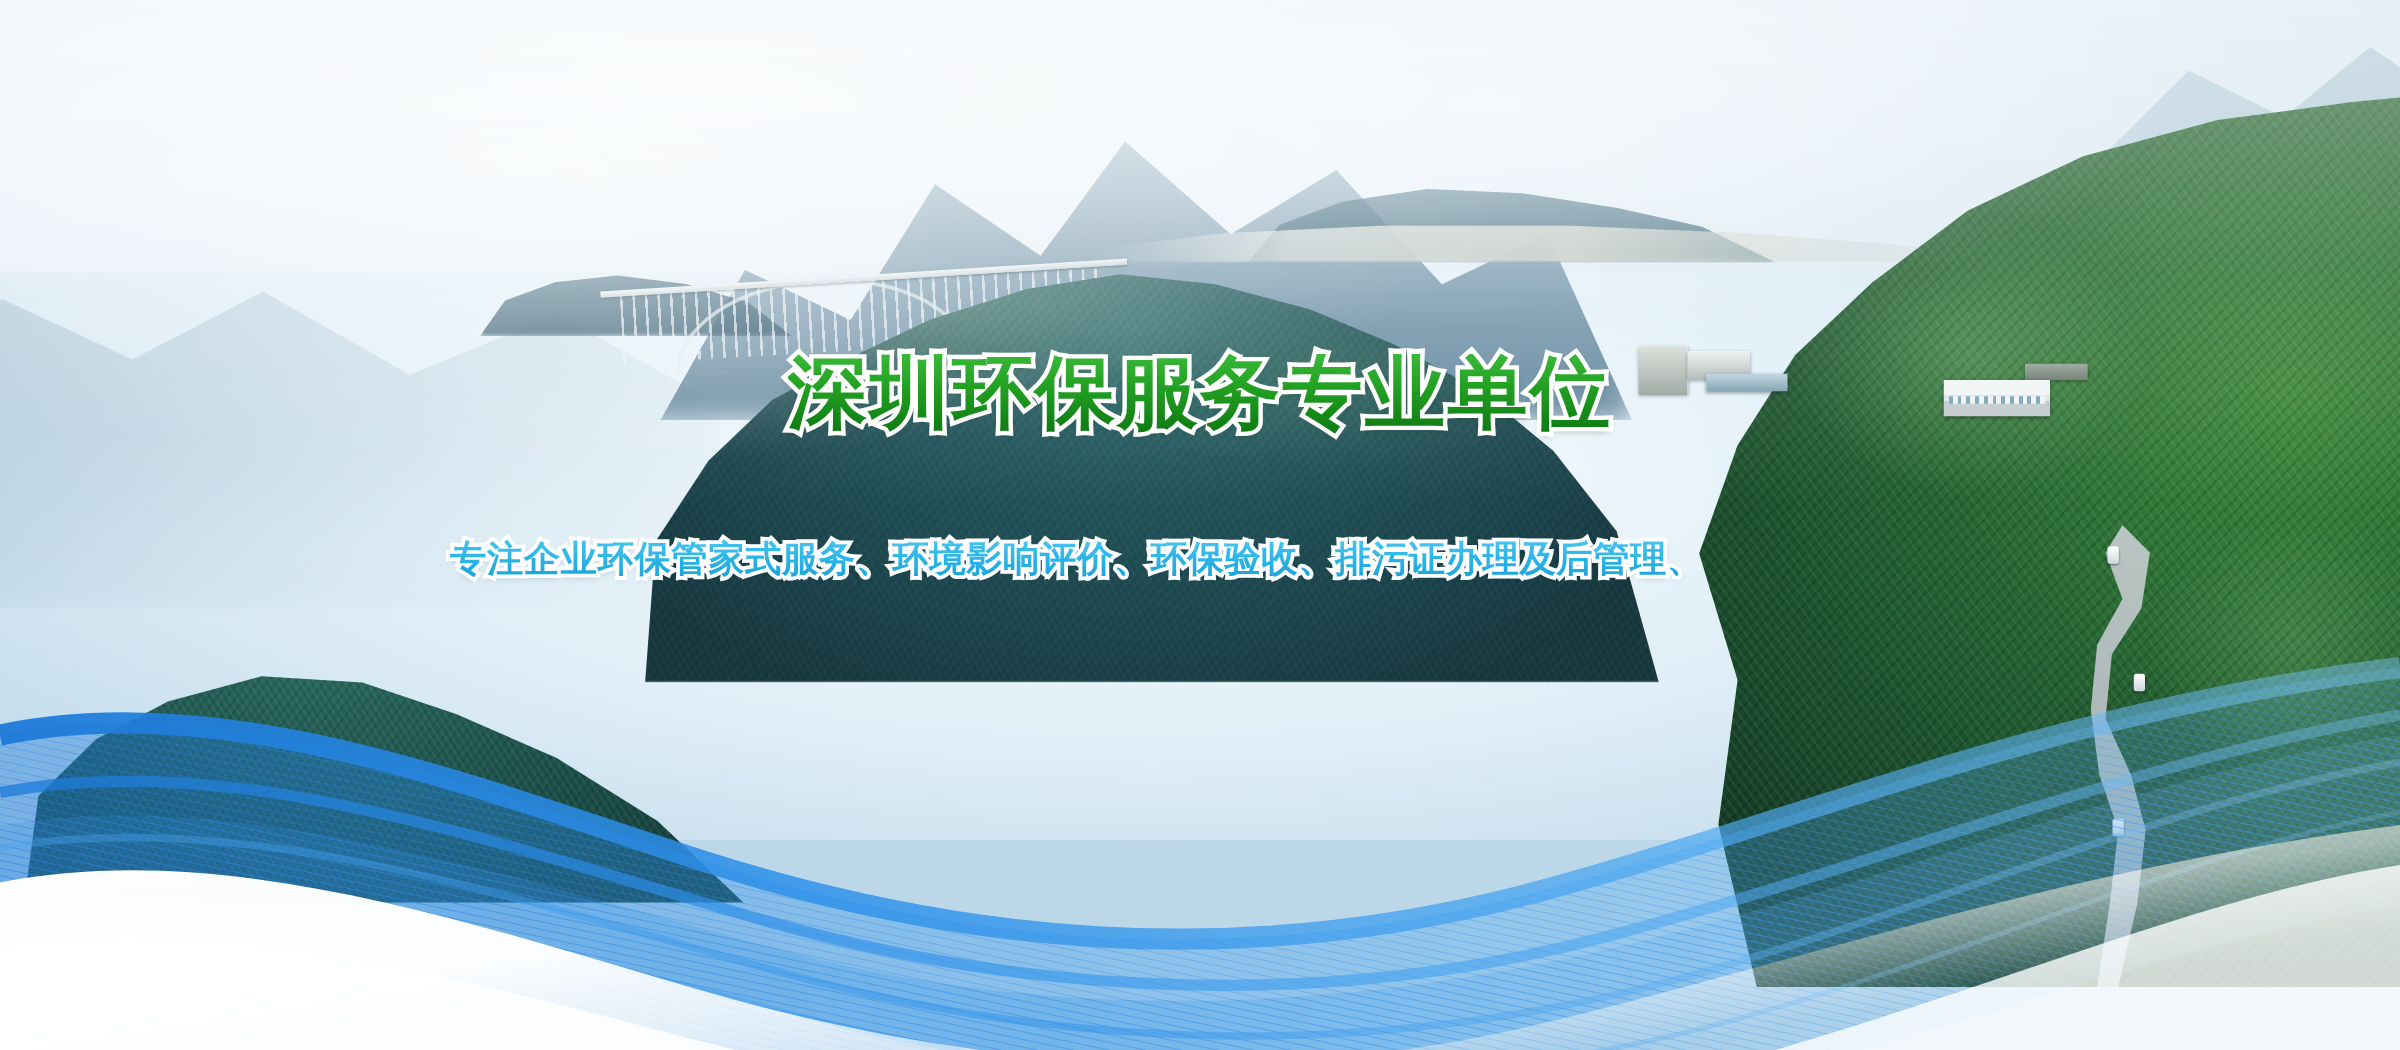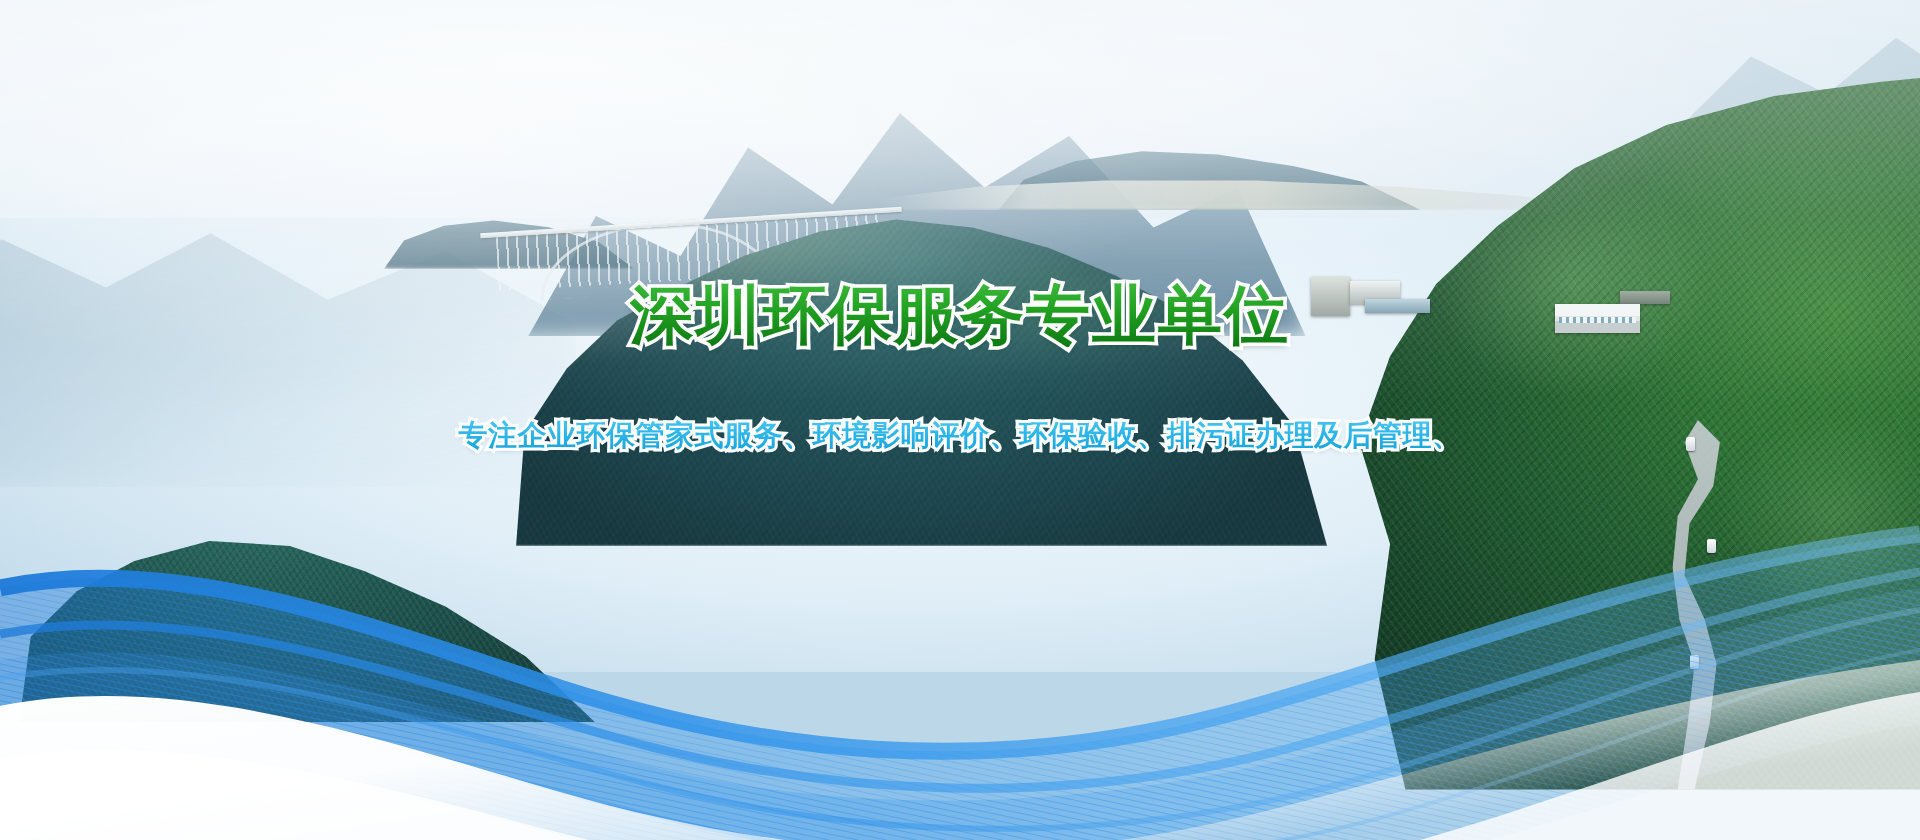--- a/index.html
+++ b/index.html
@@ -216,22 +216,22 @@
     position:absolute; left:50%; top:283px; transform:translateX(-50%);
     white-space:nowrap;
     font-size:64px; font-weight:bold; letter-spacing:2px; line-height:1;
     font-family:"DejaVu Sans","Liberation Sans",sans-serif;
     color:transparent;
     -webkit-text-stroke:7px #ffffff;
     text-shadow:0 3px 6px rgba(10,60,30,.35);
   }
 
   .sub-wrap {
-    position:absolute; left:50%; top:416px; transform:translateX(-50%);
-    text-align:center; width:1200px;
+    position:absolute; left:50%; top:428px; transform:translateX(-50%);
+    text-align:left; width:1200px;
   }
   .subline { position:relative; height:56px; }
   .subline .txt, .subline .out {
     position:absolute; left:0; right:0; top:0;
     white-space:nowrap;
     font-size:29px; font-weight:bold; letter-spacing:.5px; line-height:38px;
     font-family:"DejaVu Sans","Liberation Sans",sans-serif;
   }
   .subline .out {
     color:transparent;

